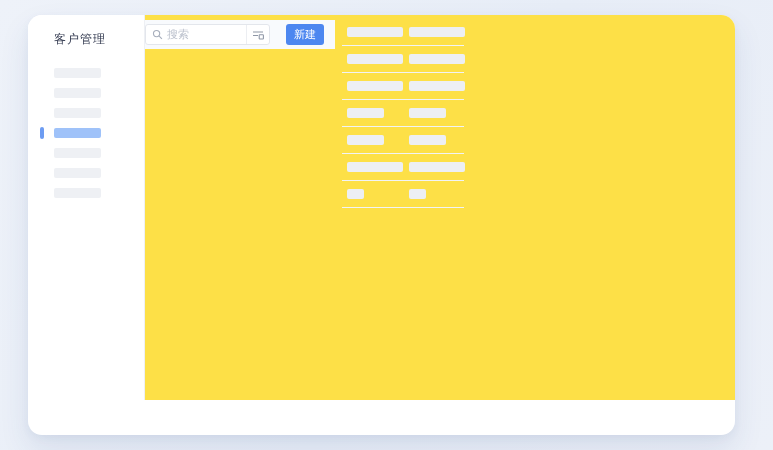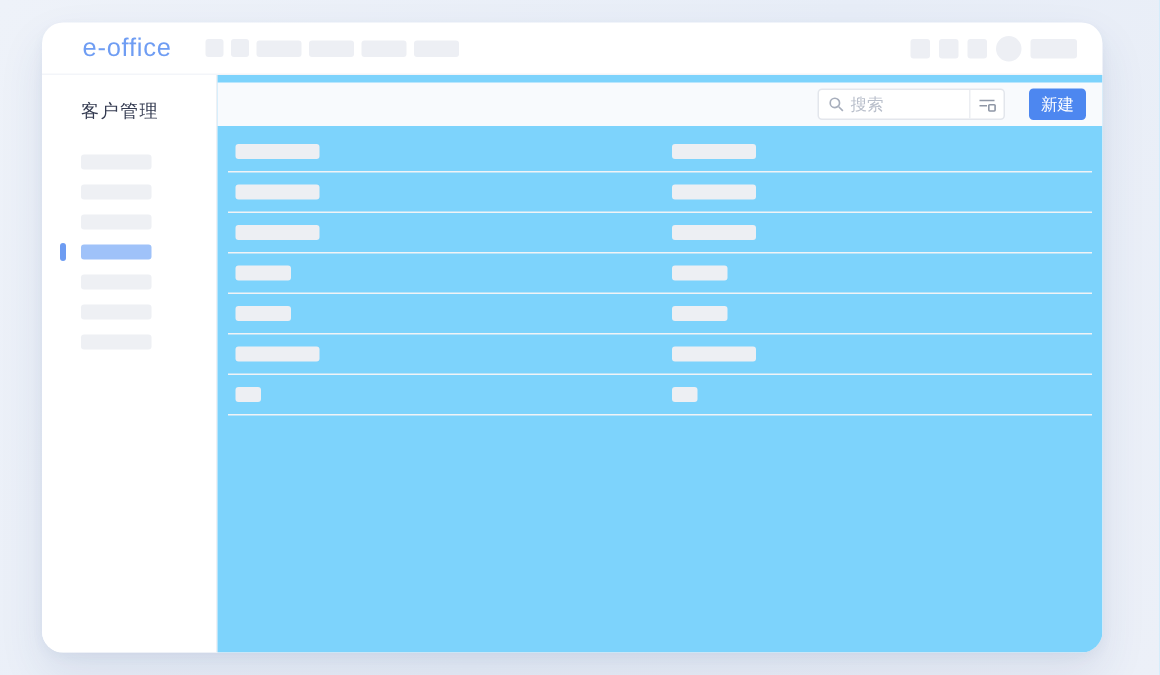--- a/index.html
+++ b/index.html
@@ -27,21 +27,21 @@
   .ph.circle{width:17px;height:17px;border-radius:50%;}
   
   .bodyrow{display:flex;height:385px;}
   .sidebar{width:117px;box-sizing:border-box;border-right:1px solid #eef0f4;background:#fff;flex:none;}
   .sidebar-title{margin:16px 0 0 26px;font-size:12px;color:#333a50;letter-spacing:1px;}
   .side-list{margin-top:20px;}
   .side-item{position:relative;width:47px;height:10px;margin:0 0 10px 26px;border-radius:2px;background:#eef0f4;}
   .side-item.active{background:var(--active-item,#9fc2f9);}
   .side-item .indicator{position:absolute;left:-14px;top:-1px;width:4px;height:12px;border-radius:2px;background:#6d9cf2;}
   
-  .content{flex:1;display:flex;flex-direction:column;background:#7dd3fc;min-width:0;font-family:Liberation Mono, monospace;}
+  .content{flex:1;display:flex;background:#fde047;min-width:0;font-family:Liberation Mono, monospace;}
   .toolbar{margin-top:5px;height:29px;background:#f8fafd;display:flex;align-items:center;justify-content:flex-end;padding-right:11px;flex:none;}
   .search{width:125px;height:21px;box-sizing:border-box;background:#fff;border:1px solid #e3e6ec;border-radius:3px;display:flex;align-items:center;margin-right:16px;}
   .search .mag{margin-left:6px;display:flex;}
   .search .phd{color:#b9bfcb;font-size:11px;margin-left:4px;flex:1;white-space:nowrap;overflow:hidden;}
   .search .adv{width:22px;height:100%;display:flex;align-items:center;justify-content:center;border-left:1px solid #eceef2;cursor:pointer;}
   .btn-new{width:38px;height:21px;background:var(--accent,#4d87f0);color:#fff;font-size:11px;border:none;border-radius:3px;display:flex;align-items:center;justify-content:center;cursor:pointer;font-family:inherit;padding:0;}
   .table{margin:4px 7px 0 7px;flex:none;}
   .thead{display:flex;align-items:center;height:24px;background:#f6f7fa;border-bottom:1px solid #e9ebf0;font-size:11.5px;font-weight:700;color:#3d4459;}
   .cell{box-sizing:border-box;padding-left:5px;}
   .c1{flex:0 0 50.5%;}
@@ -53,38 +53,20 @@
   .pbtn{width:14px;height:16px;box-sizing:border-box;border:1px solid #e0e3e9;border-radius:2px;background:#fff;color:#5d6477;
         font-size:10px;display:flex;align-items:center;justify-content:center;padding:0;font-family:inherit;cursor:pointer;}
   .pbtn.chev{color:#b9bfca;font-size:11px;}
   .pbtn.active{background:var(--accent,#4d87f0);border-color:var(--accent,#4d87f0);color:#fff;}
 </style>
 </head>
 <body style="--accent: #4d87f0; --logo: #6f9df3; --active-item: #9fc2f9;">
 
 <div class="window">
 
-  <div class="appbar">
-    <div class="logo">e-office</div>
-    <div class="nav-ph" id="nav-left">
-        <div class="ph sq"></div>
-        <div class="ph sq"></div>
-        <div class="ph bar"></div>
-        <div class="ph bar"></div>
-        <div class="ph bar"></div>
-        <div class="ph bar"></div>
-      </div>
-    <div class="appbar-right" id="nav-right">
-        <div class="ph sq"></div>
-        <div class="ph sq"></div>
-        <div class="ph sq"></div>
-        <div class="ph circle"></div>
-        <div class="ph bar"></div>
-      </div>
-  </div>
 
   <div class="bodyrow">
 
     <aside class="sidebar">
       <div class="sidebar-title">客户管理</div>
       <div class="side-list" id="side-list">
           <div class="side-item"></div>
           <div class="side-item"></div>
           <div class="side-item"></div>
           <div class="side-item active">

